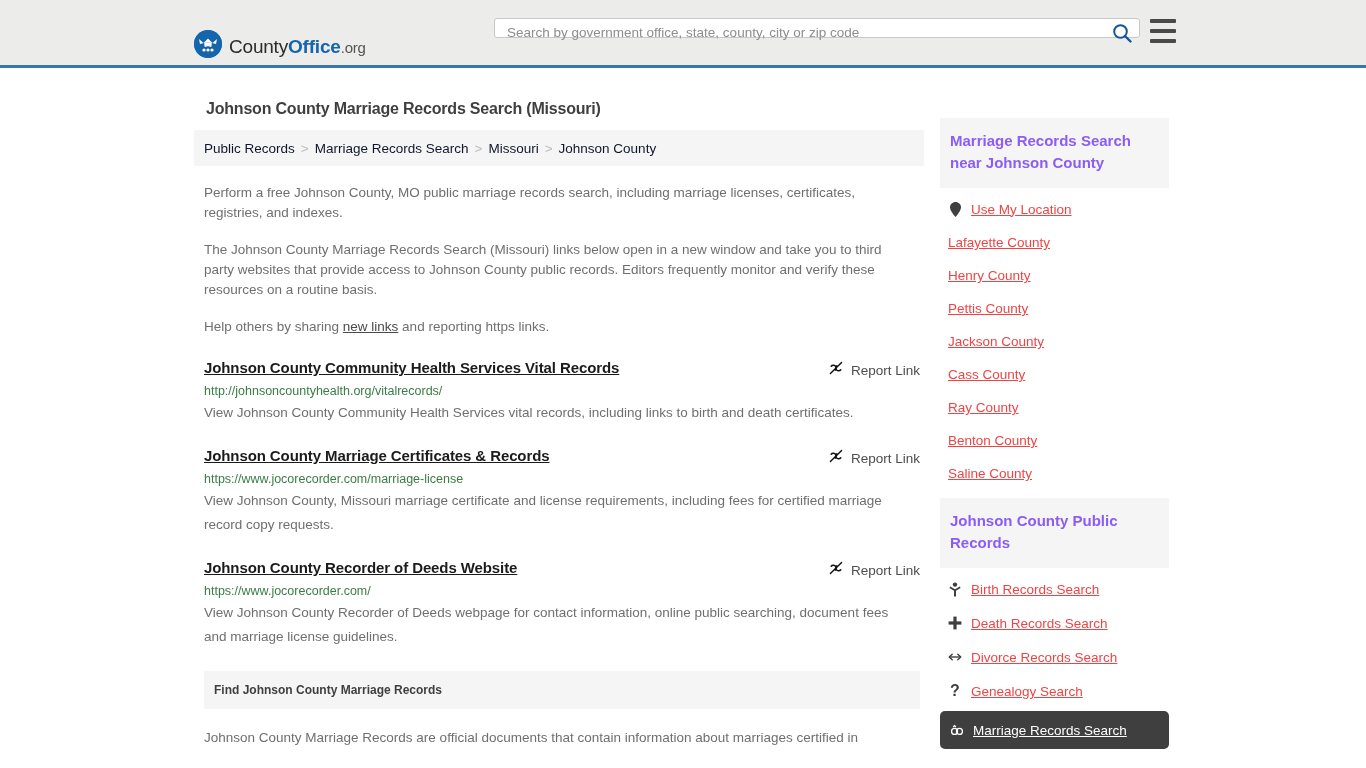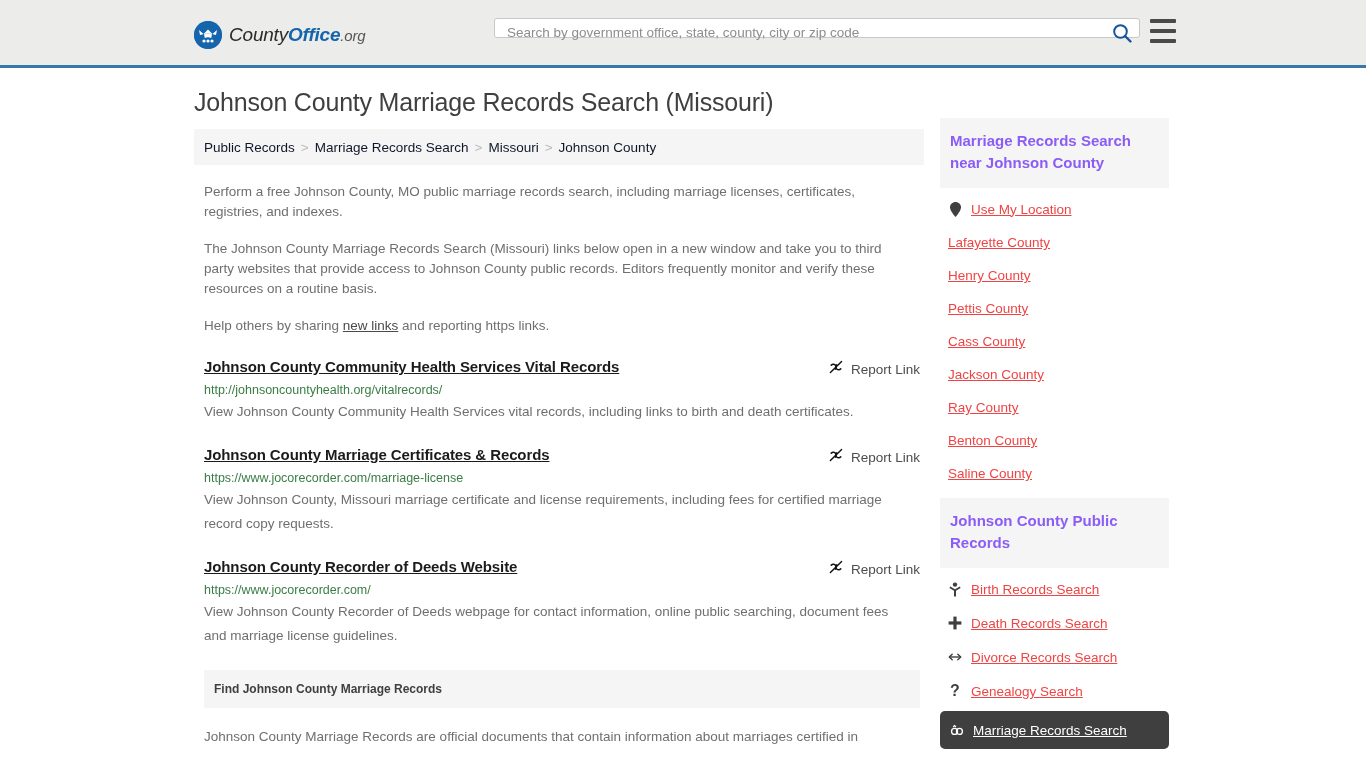--- a/index.html
+++ b/index.html
@@ -14,24 +14,23 @@
   
   .site-header {
     position: relative;
     width: 1366px;
     height: 68px;
     background: #ececeb;
     border-bottom: 3px solid #3a76a8;
   }
   .logo-wrap {
     position: absolute;
-    left: 194px; top: 20px;
-    display: flex; align-items: center;
+    left: 194px; top: 28px;
+    display: flex; align-items: flex-end;
     height: 30px;
-    font-style: italic;
   }
   .logo-mark {
     width: 28px; height: 28px;
     border-radius: 50%;
     background: #1565ad;
     position: relative;
     flex: 0 0 auto;
     overflow: hidden;
   }
   .logo-mark svg { position: absolute; left: 0; top: 0; }
@@ -95,23 +94,23 @@
     left: 194px; top: 20px;
     width: 730px;
   }
   .side-col {
     position: absolute;
     left: 940px; top: 50px;
     width: 229px;
   }
 
   h1.page-title {
-    margin: 0;
-    font-size: 25px;
-    font-weight: normal;
+    margin: 12px;
+    font-size: 16px;
+    font-weight: bold;
     color: #3f3f3f;
     letter-spacing: -0.2px;
   }
 
   .breadcrumb {
     margin-top: 12px;
     height: 36px;
     background: #f5f5f5;
     display: flex; align-items: center;
     padding-left: 10px;
@@ -376,24 +375,24 @@
         <div class="side-item">
           <a href="#">Lafayette County</a>
         </div>
         <div class="side-item">
           <a href="#">Henry County</a>
         </div>
         <div class="side-item">
           <a href="#">Pettis County</a>
         </div>
         <div class="side-item">
+          <a href="#">Jackson County</a>
+        </div>
+        <div class="side-item">
           <a href="#">Cass County</a>
-        </div>
-        <div class="side-item">
-          <a href="#">Jackson County</a>
         </div>
         <div class="side-item">
           <a href="#">Ray County</a>
         </div>
         <div class="side-item">
           <a href="#">Benton County</a>
         </div>
         <div class="side-item">
           <a href="#">Saline County</a>
         </div>

